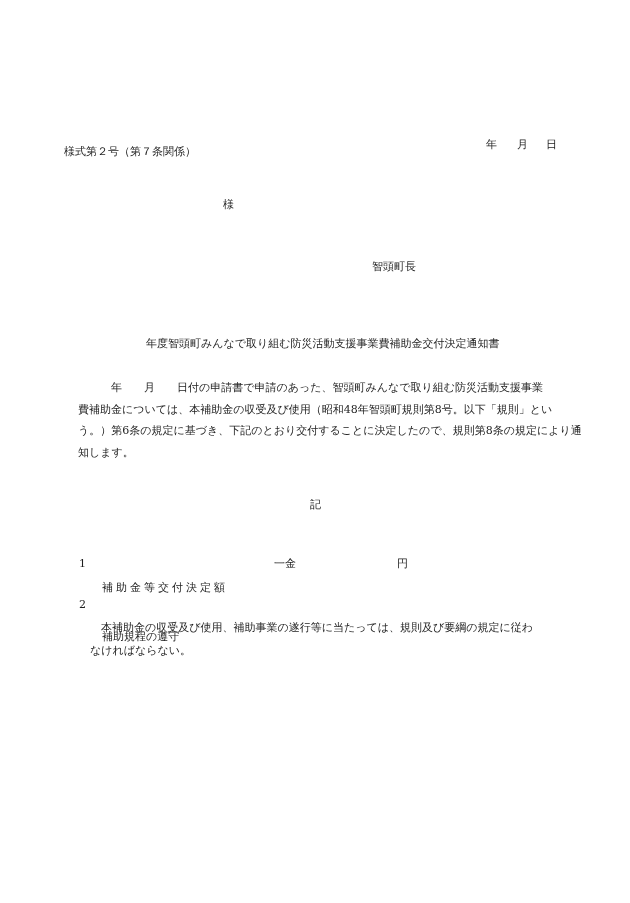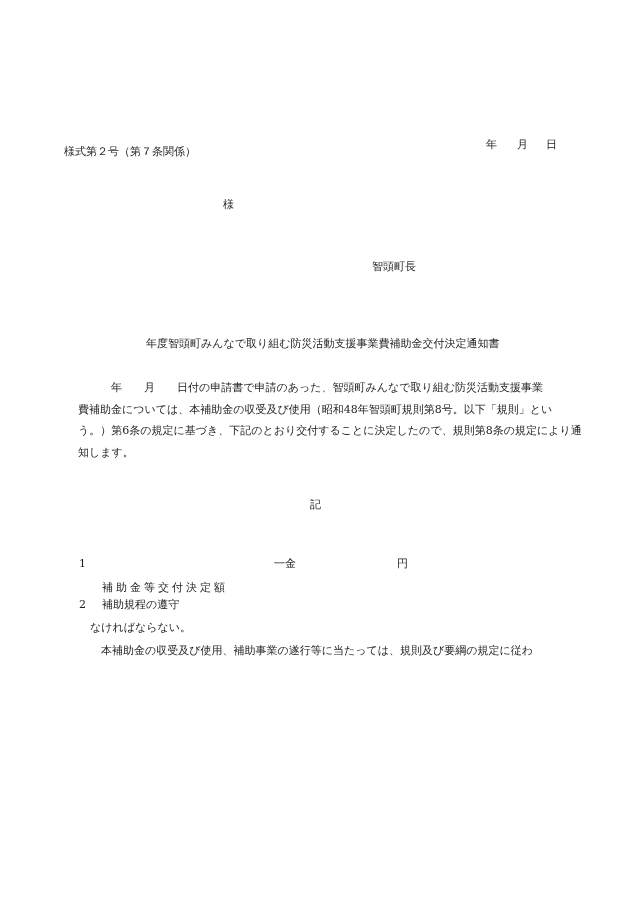--- a/index.html
+++ b/index.html
@@ -19,21 +19,21 @@
     position: absolute; left: 78px; top: 377px; width: 470px;
     line-height: 21.5px; font-size: 11px; white-space: normal;
   }
   .body-text .line { display: block; white-space: nowrap; }
   .ki { left: 310px; top: 499px; }
   .item1-num { left: 79px; top: 558px; }
   .item1-label { left: 102px; top: 558px; letter-spacing: 3px; margin-top: 24px; }
   .item1-ikkin { left: 274px; top: 558px; }
   .item1-yen { left: 397px; top: 558px; }
   .item2-num { left: 79px; top: 599px; }
-  .item2-label { left: 102px; top: 599px; font-family: Liberation Serif, serif; }
+  .item2-label { left: 102px; top: 631px; font-family: Liberation Serif, serif; }
   .item2-body {
     position: absolute; left: 79px; top: 616px; line-height: 23px;
   }
   .item2-body .line { display: block; white-space: nowrap; }
 </style>
 </head>
 <body>
 
 <div>
   <div class="abs form-no">様式第２号（第７条関係）</div>
@@ -58,16 +58,16 @@
   <div class="abs ki">記</div>
 
   <div class="abs item1-num">1</div>
   <div class="abs item1-label">補助金等交付決定額</div>
   <div class="abs item1-ikkin">一金</div>
   <div class="abs item1-yen">円</div>
 
   <div class="abs item2-num">2</div>
   <div class="abs item2-label">補助規程の遵守</div>
   <div class="item2-body">
+    <span class="line">　　本補助金の収受及び使用、補助事業の遂行等に当たっては、規則及び要綱の規定に従わ</span>
     <span class="line">　なければならない。</span>
-    <span class="line">　　本補助金の収受及び使用、補助事業の遂行等に当たっては、規則及び要綱の規定に従わ</span>
   </div>
 </div>
 
 </body></html>

